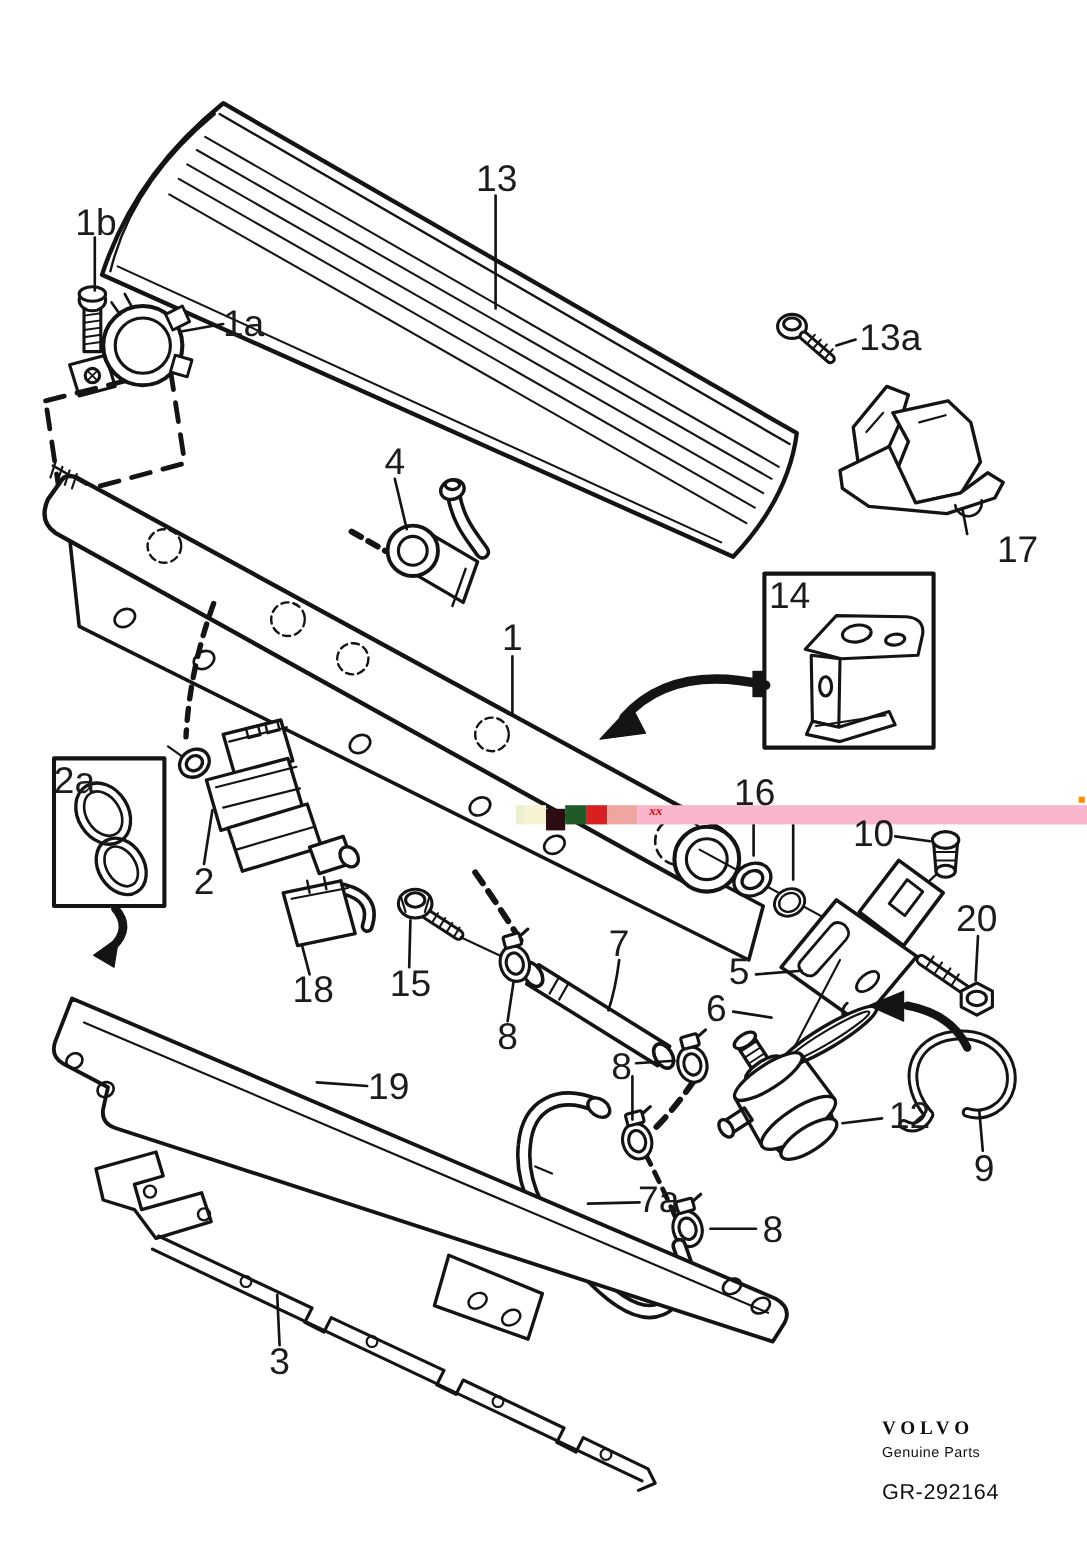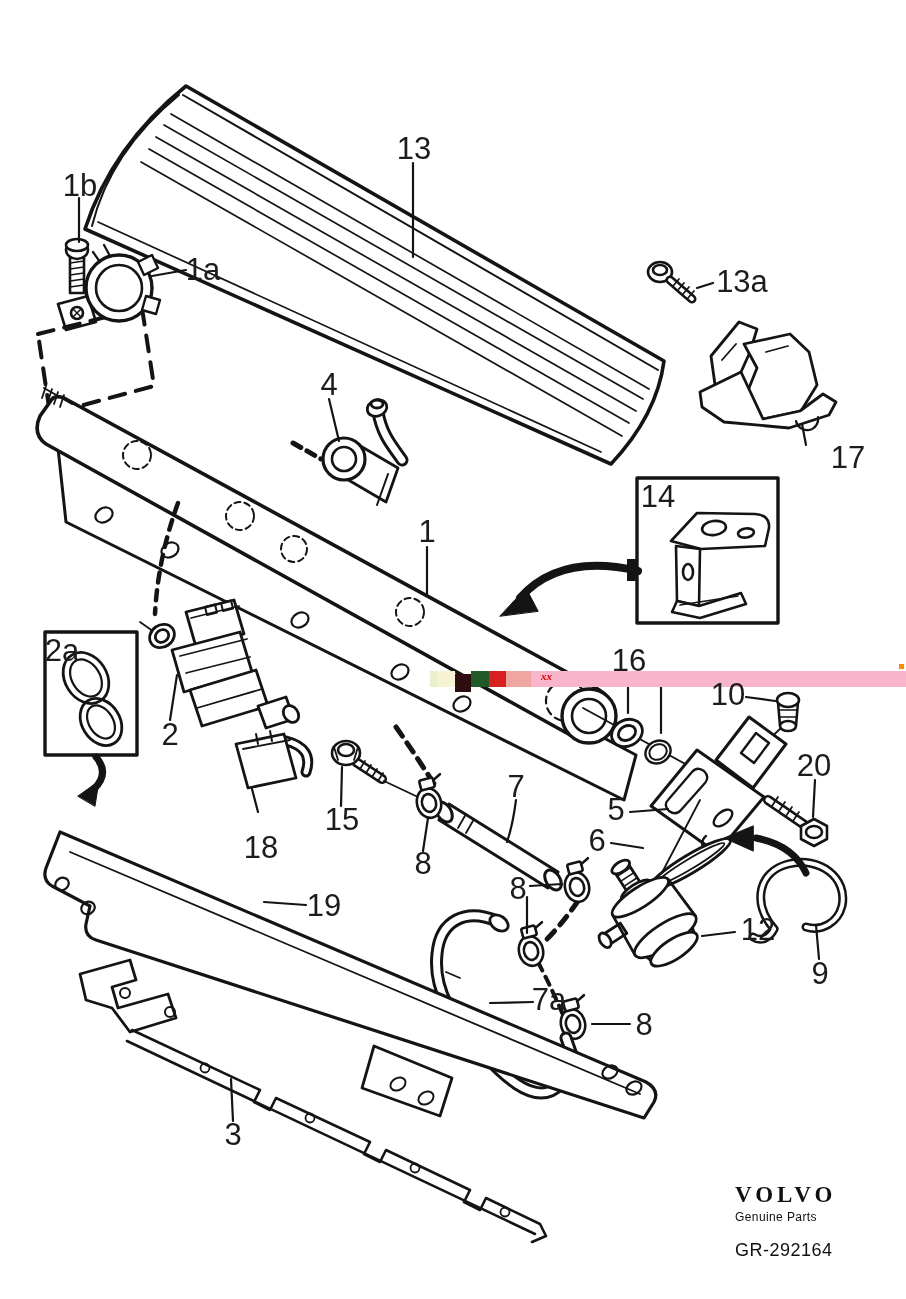--- a/index.html
+++ b/index.html
@@ -7,21 +7,21 @@
          font-family:"Liberation Sans",sans-serif;}
   #drawing{position:absolute;left:0;top:0;z-index:1;}
   #watermark{position:absolute;left:0;top:0;width:812px;height:1299px;z-index:2;pointer-events:none;}
   .wm-seg{position:absolute;}
   #wm-xx{position:absolute;font-size:11px;font-weight:bold;font-style:italic;z-index:3;
          font-family:"Liberation Serif",serif;}
   #callouts{position:absolute;left:0;top:0;width:906px;height:1299px;z-index:4;}
   .callout{position:absolute;transform:translate(-50%,-50%);font-size:31px;color:#1c1c1c;
            white-space:nowrap;}
   #branding{position:absolute;left:735px;top:1183px;z-index:4;color:#101010;}
-  #brand-logo{font-family:"Liberation Serif",serif;font-weight:bold;font-size:23px;
+  #brand-logo{font-family:"Liberation Serif",serif;font-weight:bold;font-size:16px;
               letter-spacing:4px;line-height:1;}
   #brand-tagline{font-size:12px;margin-top:4px;letter-spacing:0.4px;}
   #brand-ref{font-size:18px;margin-top:16px;letter-spacing:0.5px;}
 </style>
 </head>
 <body>
 
 <div id="stage">
 
 <svg id="drawing" width="906" height="1299" viewBox="0 0 906 1299" fill="none" stroke="#141414" stroke-width="3" stroke-linecap="round" stroke-linejoin="round">
@@ -356,21 +356,21 @@
       <span class="callout" style="left: 329px; top: 385px;">4</span>
       <span class="callout" style="left: 427px; top: 532px;">1</span>
       <span class="callout" style="left: 658px; top: 497px;">14</span>
       <span class="callout" style="left: 62px; top: 651px;">2a</span>
       <span class="callout" style="left: 170px; top: 735px;">2</span>
       <span class="callout" style="left: 629px; top: 661px;">16</span>
       <span class="callout" style="left: 728px; top: 695px;">10</span>
       <span class="callout" style="left: 814px; top: 766px;">20</span>
       <span class="callout" style="left: 616px; top: 810px;">5</span>
       <span class="callout" style="left: 597px; top: 841px;">6</span>
-      <span class="callout" style="left: 261px; top: 848px;">18</span>
+      <span class="callout" style="left: 261px; top: 825px;">18</span>
       <span class="callout" style="left: 342px; top: 820px;">15</span>
       <span class="callout" style="left: 423px; top: 864px;">8</span>
       <span class="callout" style="left: 516px; top: 787px;">7</span>
       <span class="callout" style="left: 518px; top: 889px;">8</span>
       <span class="callout" style="left: 324px; top: 906px;">19</span>
       <span class="callout" style="left: 758px; top: 930px;">12</span>
       <span class="callout" style="left: 820px; top: 974px;">9</span>
       <span class="callout" style="left: 549px; top: 1000px;">7a</span>
       <span class="callout" style="left: 644px; top: 1025px;">8</span>
       <span class="callout" style="left: 233px; top: 1135px;">3</span>

